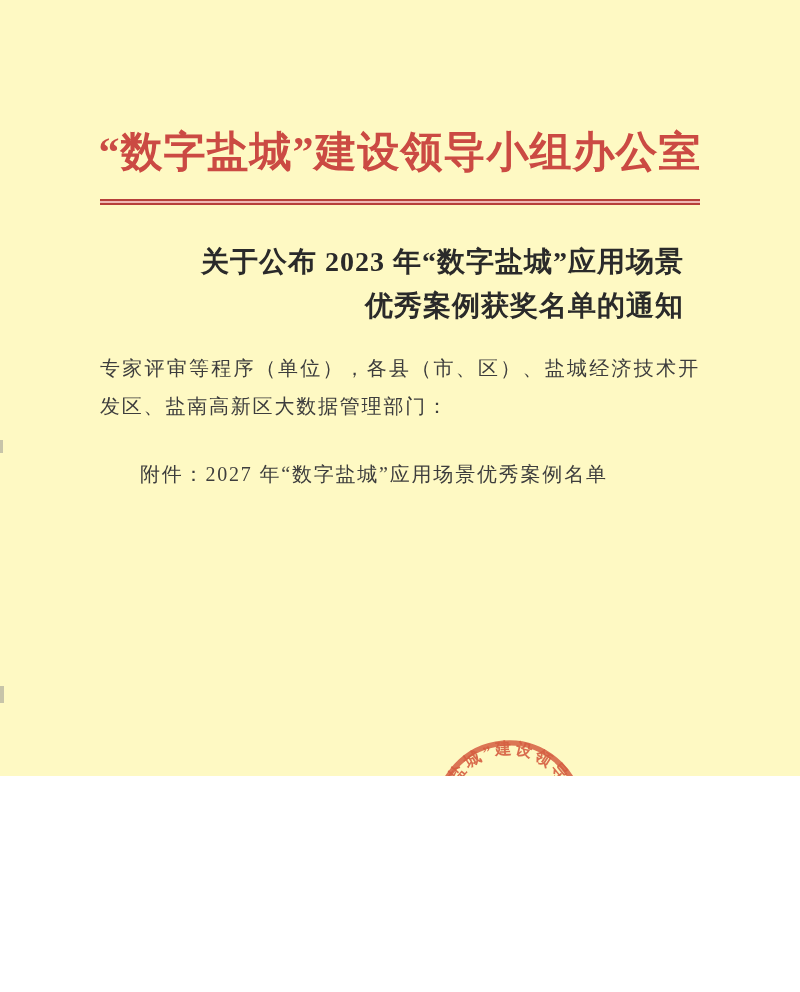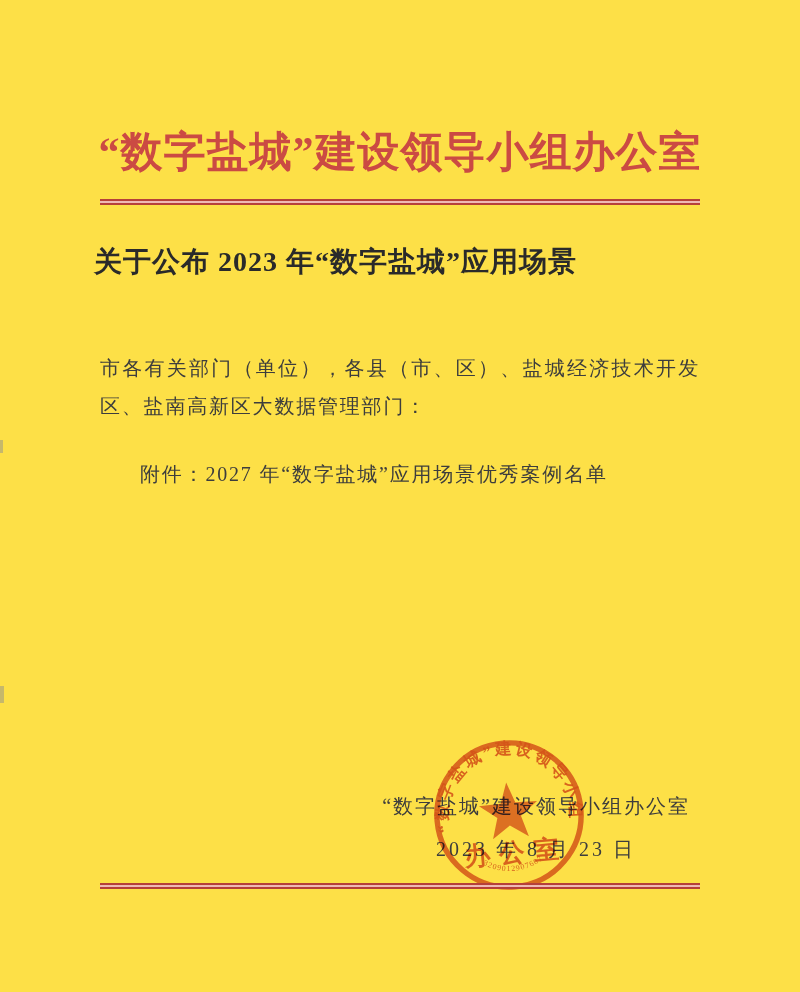--- a/index.html
+++ b/index.html
@@ -1,19 +1,19 @@
 <!DOCTYPE html>
 <html><head>
 <meta charset="utf-8">
 <style>
   html,body { margin:0; padding:0; background:#ffffff; }
   .page {
     position:relative;
-    width:800px; height:992px;
-    background:#fde047;
+    width:800px; height:776px;
+    background:#fef9c3;
     font-family:"Liberation Serif","DejaVu Serif",serif;
     overflow:hidden;
   }
 
   
   .letterhead-name {
     position:absolute; top:124px; left:0; width:800px;
     margin:0; text-align:center;
     font-size:42px; font-weight:700; letter-spacing:1px;
     color:#cb4a43;
@@ -23,22 +23,22 @@
     background:linear-gradient(to bottom,
       #b6403a 0px,#b6403a 2px,
       #efb9b5 2px,#efb9b5 4px,
       #b6403a 4px,#b6403a 6px);
   }
   .rule-top    { top:199px; }
   .rule-bottom { top:883px; }
 
   
   .doc-title {
-    position:absolute; top:240px; left:94px; width:600px;
-    margin:0; text-align:left;
+    position:absolute; top:240px; left:84px; width:600px;
+    margin:0; text-align:right;
     font-size:28px; font-weight:700; line-height:44px;
     letter-spacing:1px; color:#2a2a2a;
   }
 
   
   .content {
     position:absolute; top:349px; left:100px; width:600px;
     font-size:20px; line-height:38px; letter-spacing:1.8px;
     color:#3d3d3d; text-align:justify;
   }
@@ -76,24 +76,25 @@
 </head>
 <body>
 
 <div class="page">
 
   <h1 class="letterhead-name">“数字盐城”建设领导小组办公室</h1>
   <div class="red-rule rule-top"></div>
 
   <h2 class="doc-title">
     <span>关于公布 2023 年“数字盐城”应用场景</span><br>
+    <span>优秀案例获奖名单的通知</span>
   </h2>
 
   <div class="content">
-    <p class="salutation">市各有关部门（单位），各县（市、区）、盐城经济技术开发区、盐南高新区大数据管理部门：</p>
+    <p class="salutation">专家评审等程序（单位），各县（市、区）、盐城经济技术开发区、盐南高新区大数据管理部门：</p>
     <p class="attachment">附件：2027 年“数字盐城”应用场景优秀案例名单</p>
   </div>
 
   <div class="signature">
     <div class="sig-org">“数字盐城”建设领导小组办公室</div>
     <div class="sig-date">2023 年 8 月 23 日</div>
   </div>
 
   <svg class="seal" viewBox="0 0 160 160">
     <defs>

